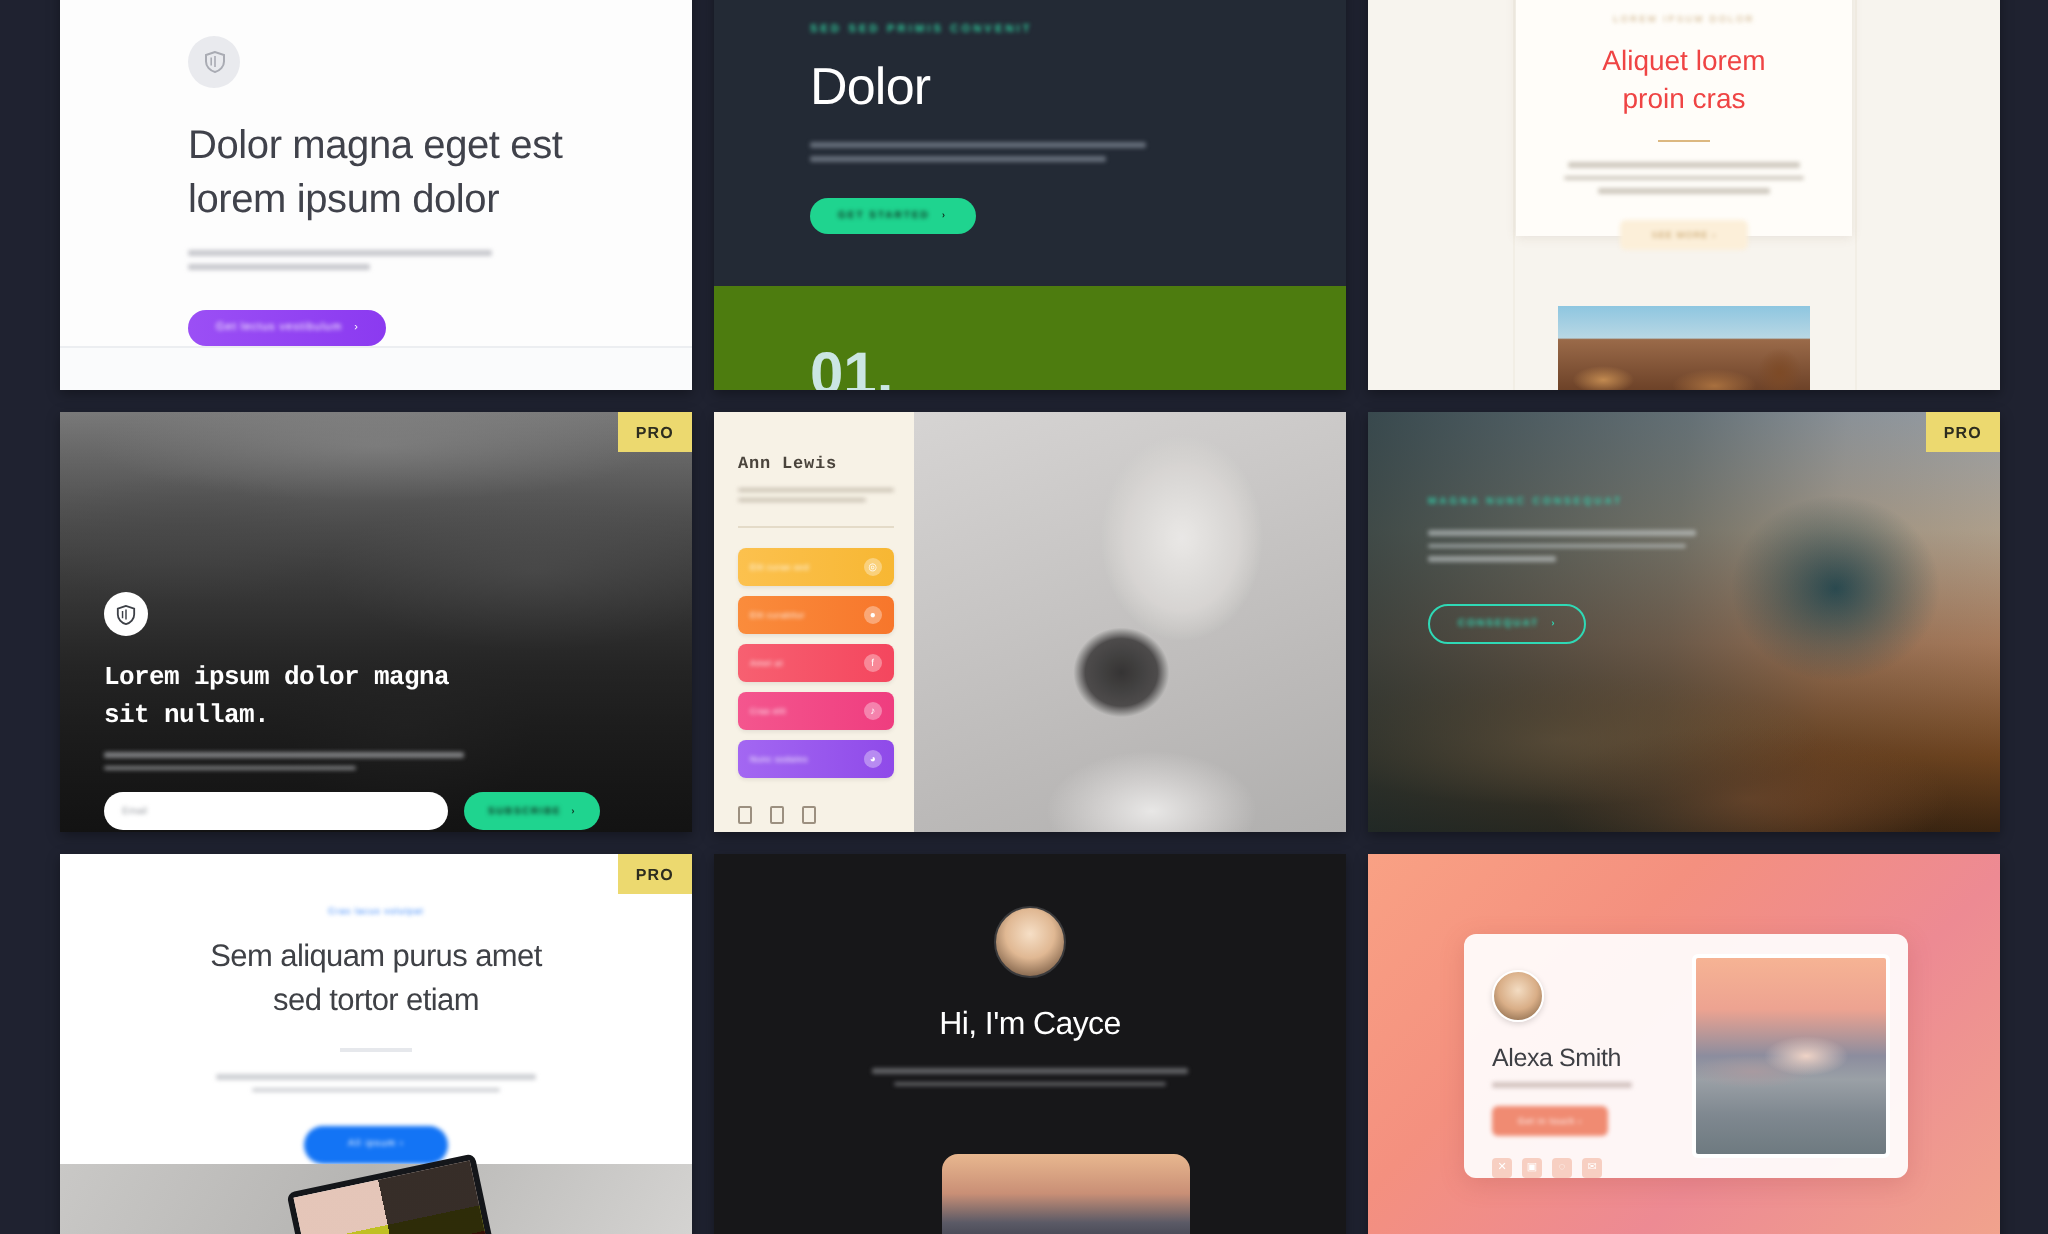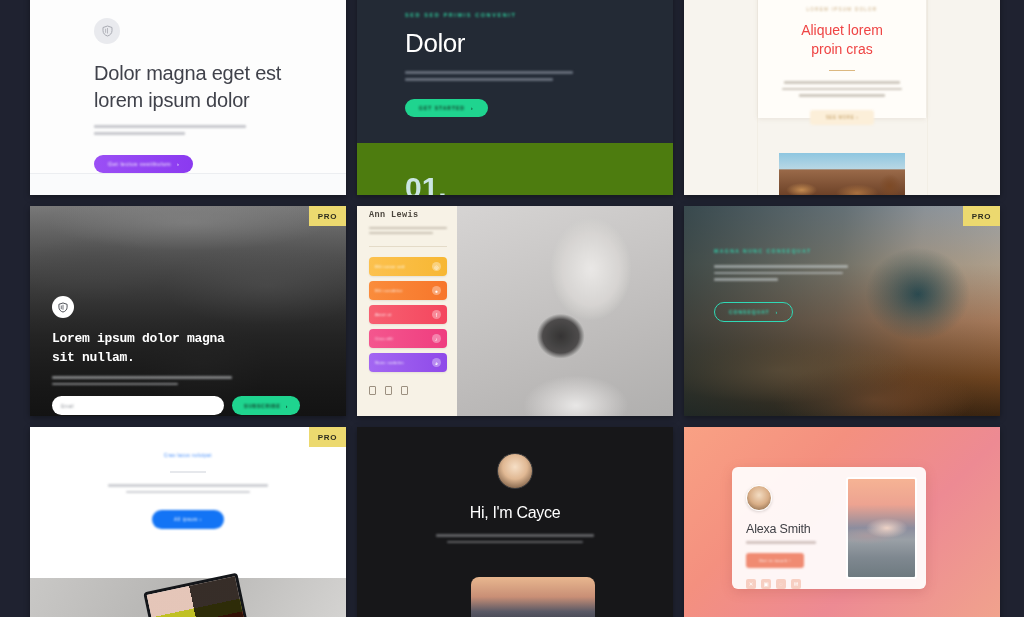--- a/index.html
+++ b/index.html
@@ -127,21 +127,21 @@
   .c4 .sub .bar { height:2.5px; margin-bottom:4px; }
   .c4 .form { display:flex; gap:8px; margin-top:11px; align-items:center; }
   .c4 .inp { flex:1; max-width:172px; height:19px; background:#fff; border-radius:10px;
              display:flex; align-items:center; padding-left:9px; font-size:5px; color:#9b9ea4; }
   .c4 .btn { background:#1fd48f; color:#0f3323; border-radius:10px; height:19px;
              display:inline-flex; align-items:center; gap:5px; padding:0 12px;
              font-size:5px; font-weight:bold; letter-spacing:.8px; }
 
   
   .c5 { display:flex; background:#f7f2e6; }
-  .c5 .left { width:100px; padding:4px 10px 0 12px; position:relative; }
+  .c5 .left { width:100px; padding:21px 10px 0 12px; position:relative; }
   .c5 .left h2 { font-family:"Liberation Mono", monospace; font-size:8.5px; color:#4a443c; font-weight:bold; letter-spacing:.4px; }
   .c5 .left .sub { margin-top:7px; color:#a79d8c; }
   .c5 .left .sub .bar { height:2px; margin-bottom:3px; }
   .c5 .divider { height:1px; background:#e4dbc8; margin:12px 0 10px; }
   .c5 .link { display:flex; align-items:center; justify-content:space-between;
               border-radius:4px; padding:5px 6px; margin-bottom:5px; color:#fff; font-size:4.2px;
               letter-spacing:.3px; box-shadow:0 1px 2px rgba(0,0,0,.08); }
   .c5 .link .g { width:9px;height:9px;border-radius:50%;background:rgba(255,255,255,.35);
                  display:flex;align-items:center;justify-content:center;font-size:5px;color:#fff; }
   .c5 .social { display:flex; gap:9px; margin-top:14px; color:#9c9080; }
@@ -207,21 +207,21 @@
                border-radius:8px; overflow:hidden;
                background:linear-gradient(180deg,#e8b78f 0%, #c98f76 30%, #5b5a66 52%, #2e3340 78%, #202633 100%); }
   .c8 .photo::after { content:""; position:absolute; left:0; right:0; bottom:0; height:34px;
     background:
       radial-gradient(ellipse 36px 20px at 22% 100%, #262b36 0%, transparent 72%),
       radial-gradient(ellipse 40px 26px at 58% 100%, #1d222c 0%, transparent 72%),
       radial-gradient(ellipse 30px 18px at 92% 100%, #282d38 0%, transparent 72%); }
 
   
   .c9 { position:relative; background:linear-gradient(135deg,#f9a184 0%, #f4907f 32%, #ed8a93 62%, #f1a58c 100%); }
-  .c9 .cardin { position:absolute; left:48px; top:40px; width:194px; height:122px;
+  .c9 .cardin { position:absolute; left:48px; top:40px; width:222px; height:122px;
                 background:rgba(255,255,255,.92); border-radius:6px; display:flex;
                 box-shadow:0 3px 12px rgba(160,70,60,.22); overflow:hidden; }
   .c9 .l { width:114px; padding:18px 0 0 14px; }
   .c9 .ava { width:26px; height:26px; border-radius:50%;
              background:radial-gradient(circle at 50% 38%, #f3dcc2 0%, #d9ae87 50%, #8a6a4c 90%);
              border:1.5px solid #fff; box-shadow:0 1px 3px rgba(0,0,0,.15); }
   .c9 h2 { margin-top:11px; font-size:12.5px; color:#3e3f44; font-weight:400; letter-spacing:-.2px; }
   .c9 .role { margin-top:5px; color:#b39c98; }
   .c9 .role .bar { height:2.5px; width:70px; }
   .c9 .btn { display:inline-block; margin-top:9px; background:#f08b72; color:#fff;
@@ -398,20 +398,24 @@
         <span class="blur">CONSEQUAT</span>
         <span>›</span>
       </div>
     </div>
   </div>
 
   <div class="card c7">
     <div class="pro">PRO</div>
     <div class="body">
       <div class="eyebrow blur">Cras lacus volutpat</div>
+      <h2>
+        <span>Sem aliquam purus amet</span><br>
+        <span>sed tortor etiam</span>
+      </h2>
       <div class="rule"></div>
       <div class="sub blur">
         <span class="bar" style="width:100%"></span>
           <span class="bar" style="width:78%"></span>
 
       </div>
       <div class="btn blur">
         <span>All ipsum</span>
         <span>›</span>
       </div>

